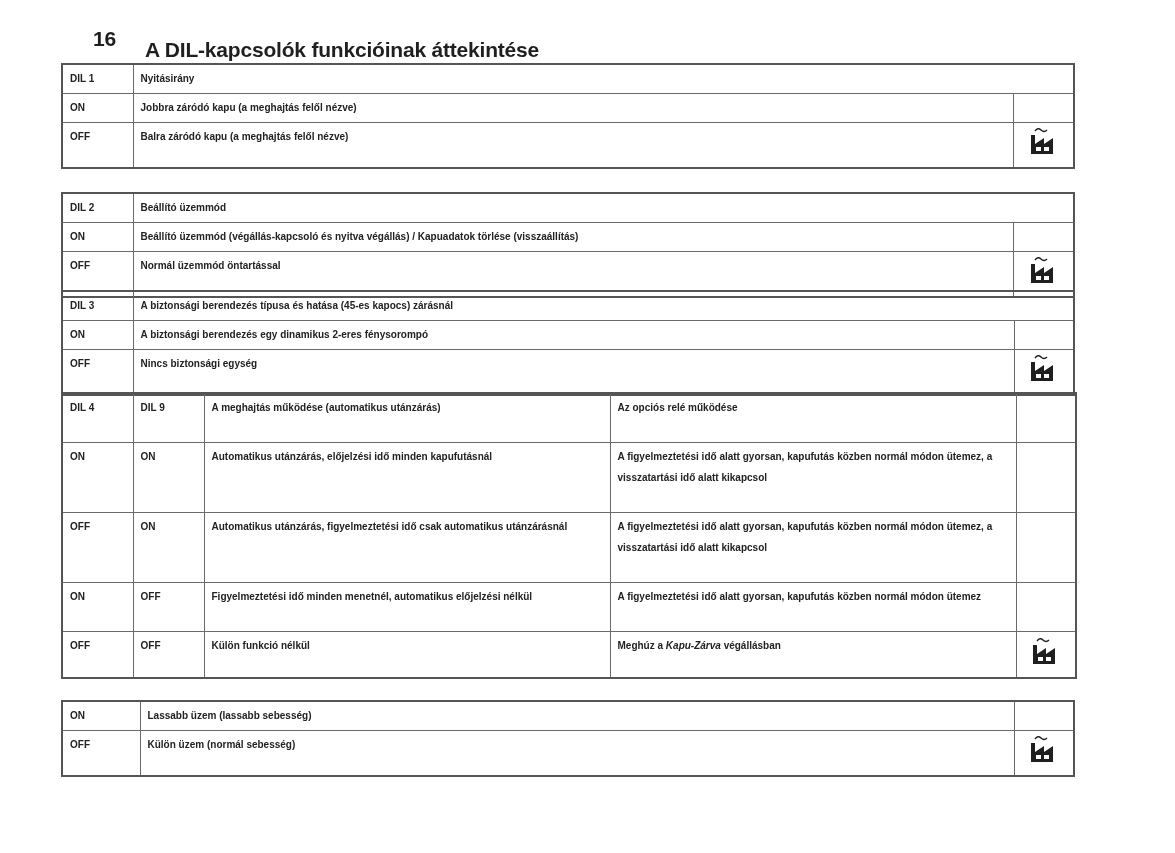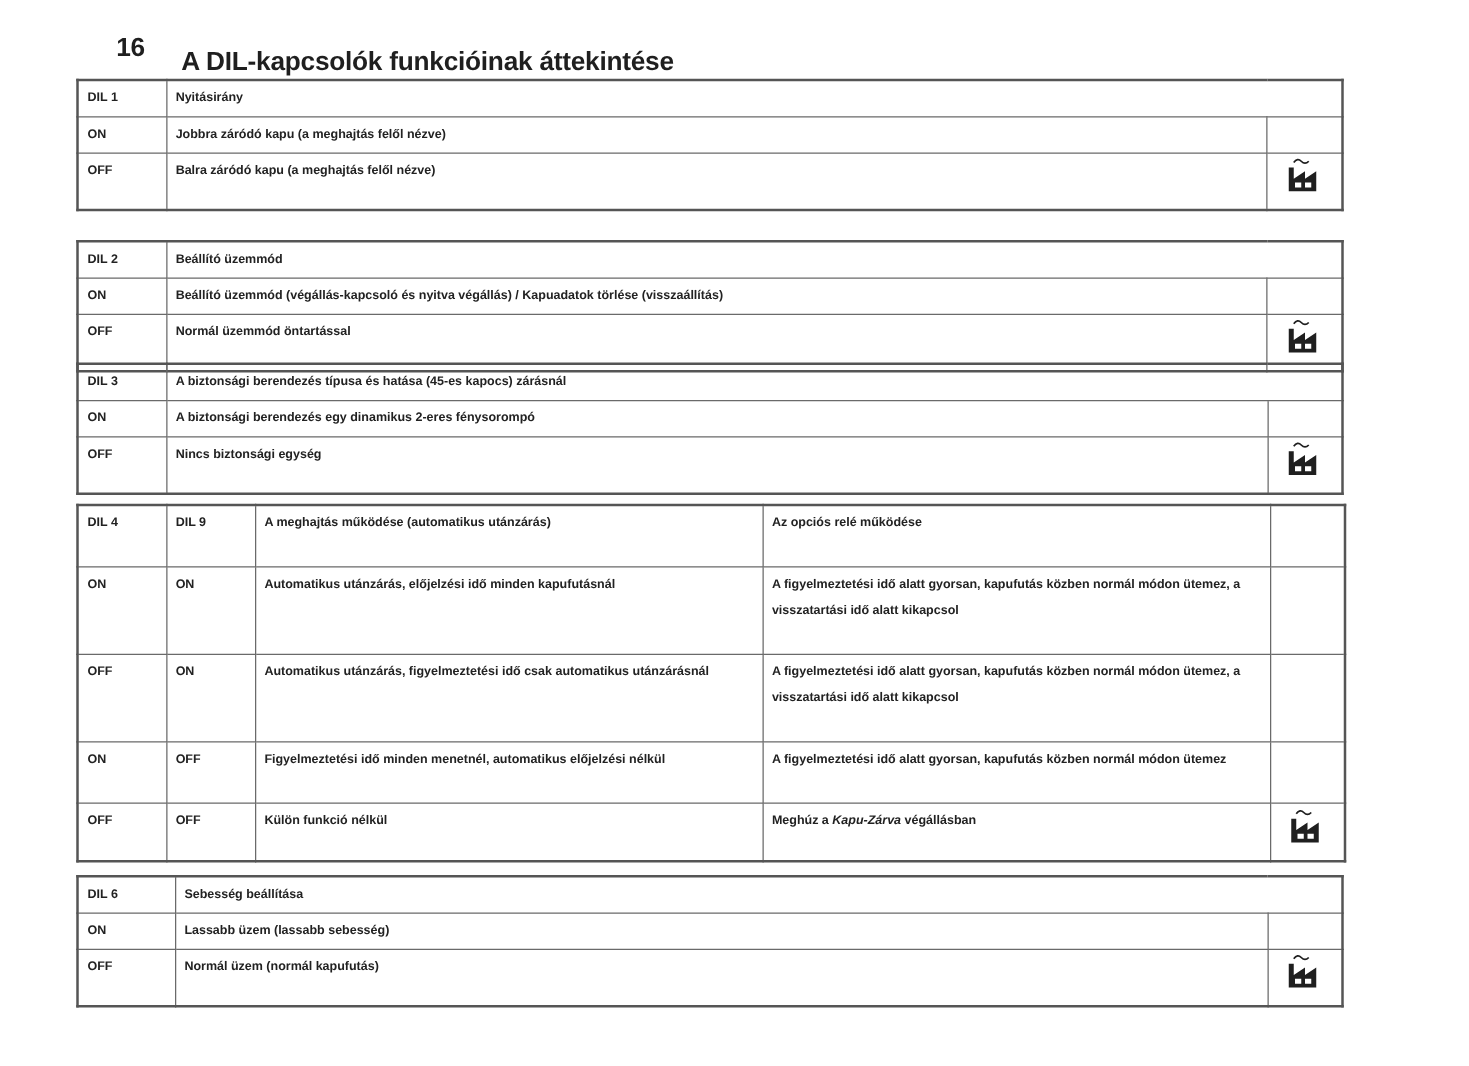--- a/index.html
+++ b/index.html
@@ -122,21 +122,21 @@
             <path d="M6 7 Q9 3 12 6 T18 6" fill="none" stroke="#1f1f1f" stroke-width="1.4"></path>
             <path d="M2 11 h4 v9 l9 -6 v6 l9 -6 v16 H2 Z" fill="#1f1f1f"></path>
             <rect x="7" y="23" width="5" height="4" fill="#fff"></rect>
             <rect x="15" y="23" width="5" height="4" fill="#fff"></rect>
           </svg>
     </td>
   </tr>
 </tbody>
   </table>
 
-<table class="dil" style="top:403px; width:1014px;">
+<table class="dil" style="top:392px; width:1014px;">
   <colgroup>
     <col style="width:71px">
       <col style="width:71px">
       <col style="width:406px">
       <col style="width:406px">
       <col style="width:60px">
   </colgroup>
   <tbody>
       <tr style="height:49px;">
     <td class="b">DIL 4</td>
@@ -183,32 +183,28 @@
 </tbody>
   </table>
 
 <table class="dil" style="top:700px;">
   <colgroup>
       <col style="width:78px">
       <col>
       <col style="width:60px">
     </colgroup>
   <tbody>
-      <tr style="height:28px;">
-    <td class="b">DIL 6</td>
-    <td class="b" colspan="2">Sebesség beállítása</td>
-  </tr>
   <tr style="height:28px;">
     <td>ON</td>
     <td>Lassabb üzem (lassabb sebesség)</td>
     <td></td>
   </tr>
   <tr style="height:45px;">
     <td>OFF</td>
-    <td>Normál üzem (normál kapufutás)</td>
+    <td>Külön üzem (normál sebesség)</td>
     <td class="icon-cell">
       <svg class="factory" viewBox="0 0 30 32">
             <path d="M6 7 Q9 3 12 6 T18 6" fill="none" stroke="#1f1f1f" stroke-width="1.4"></path>
             <path d="M2 11 h4 v9 l9 -6 v6 l9 -6 v16 H2 Z" fill="#1f1f1f"></path>
             <rect x="7" y="23" width="5" height="4" fill="#fff"></rect>
             <rect x="15" y="23" width="5" height="4" fill="#fff"></rect>
           </svg>
     </td>
   </tr>
 </tbody>

